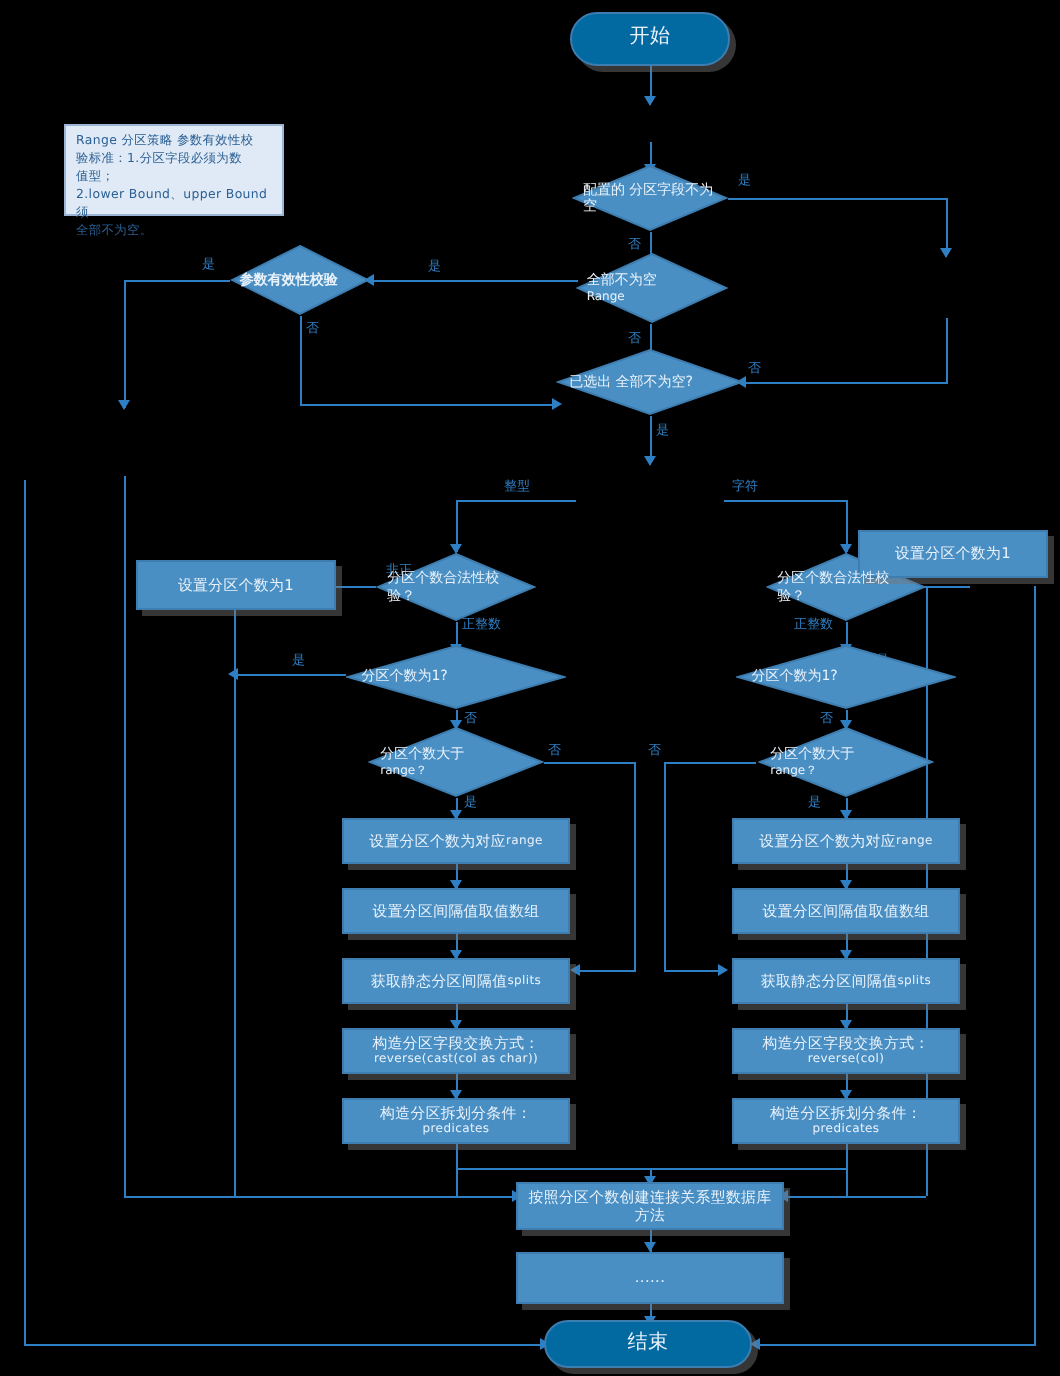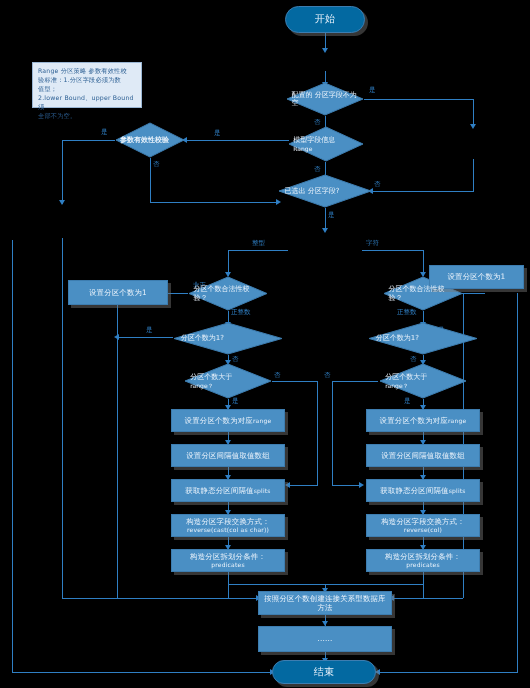--- a/index.html
+++ b/index.html
@@ -217,39 +217,39 @@
       <polygon points="39,1 77,17 39,33 1,17" fill="#4a8fc4" stroke="#3d7db0" stroke-width="1"></polygon>
     </svg>
     <div class="dtx">配置的 分区字段不为空</div>
   </div>
 
   <div class="dec" style="left:288px;top:126px;width:76px;height:36px;">
     <svg class="dbg" viewBox="0 0 76 36" preserveAspectRatio="none">
       <polygon points="38,1 75,18 38,35 1,18" fill="#4a8fc4" stroke="#3d7db0" stroke-width="1"></polygon>
     </svg>
     <div class="dtx">
-      <div>模型字段信息</div>
+      <div>全部不为空</div>
       <div class="sub">Range</div>
     </div>
   </div>
 
 
   <div class="dec" style="left:115px;top:122px;width:70px;height:36px;font-weight:bold;">
     <svg class="dbg" viewBox="0 0 70 36" preserveAspectRatio="none">
       <polygon points="35,1 69,18 35,35 1,18" fill="#4a8fc4" stroke="#3d7db0" stroke-width="1"></polygon>
     </svg>
     <div class="dtx">参数有效性校验</div>
   </div>
 
 
   <div class="dec" style="left:278px;top:174px;width:94px;height:34px;">
     <svg class="dbg" viewBox="0 0 94 34" preserveAspectRatio="none">
       <polygon points="47,1 93,17 47,33 1,17" fill="#4a8fc4" stroke="#3d7db0" stroke-width="1"></polygon>
     </svg>
-    <div class="dtx">已选出 分区字段?</div>
+    <div class="dtx">已选出 全部不为空?</div>
   </div>
 
 
   <div class="dec" style="left:188px;top:276px;width:80px;height:35px;">
     <svg class="dbg" viewBox="0 0 80 35" preserveAspectRatio="none">
       <polygon points="40,1 79,17.5 40,34 1,17.5" fill="#4a8fc4" stroke="#3d7db0" stroke-width="1"></polygon>
     </svg>
     <div class="dtx">分区个数合法性校验？</div>
   </div>
 

